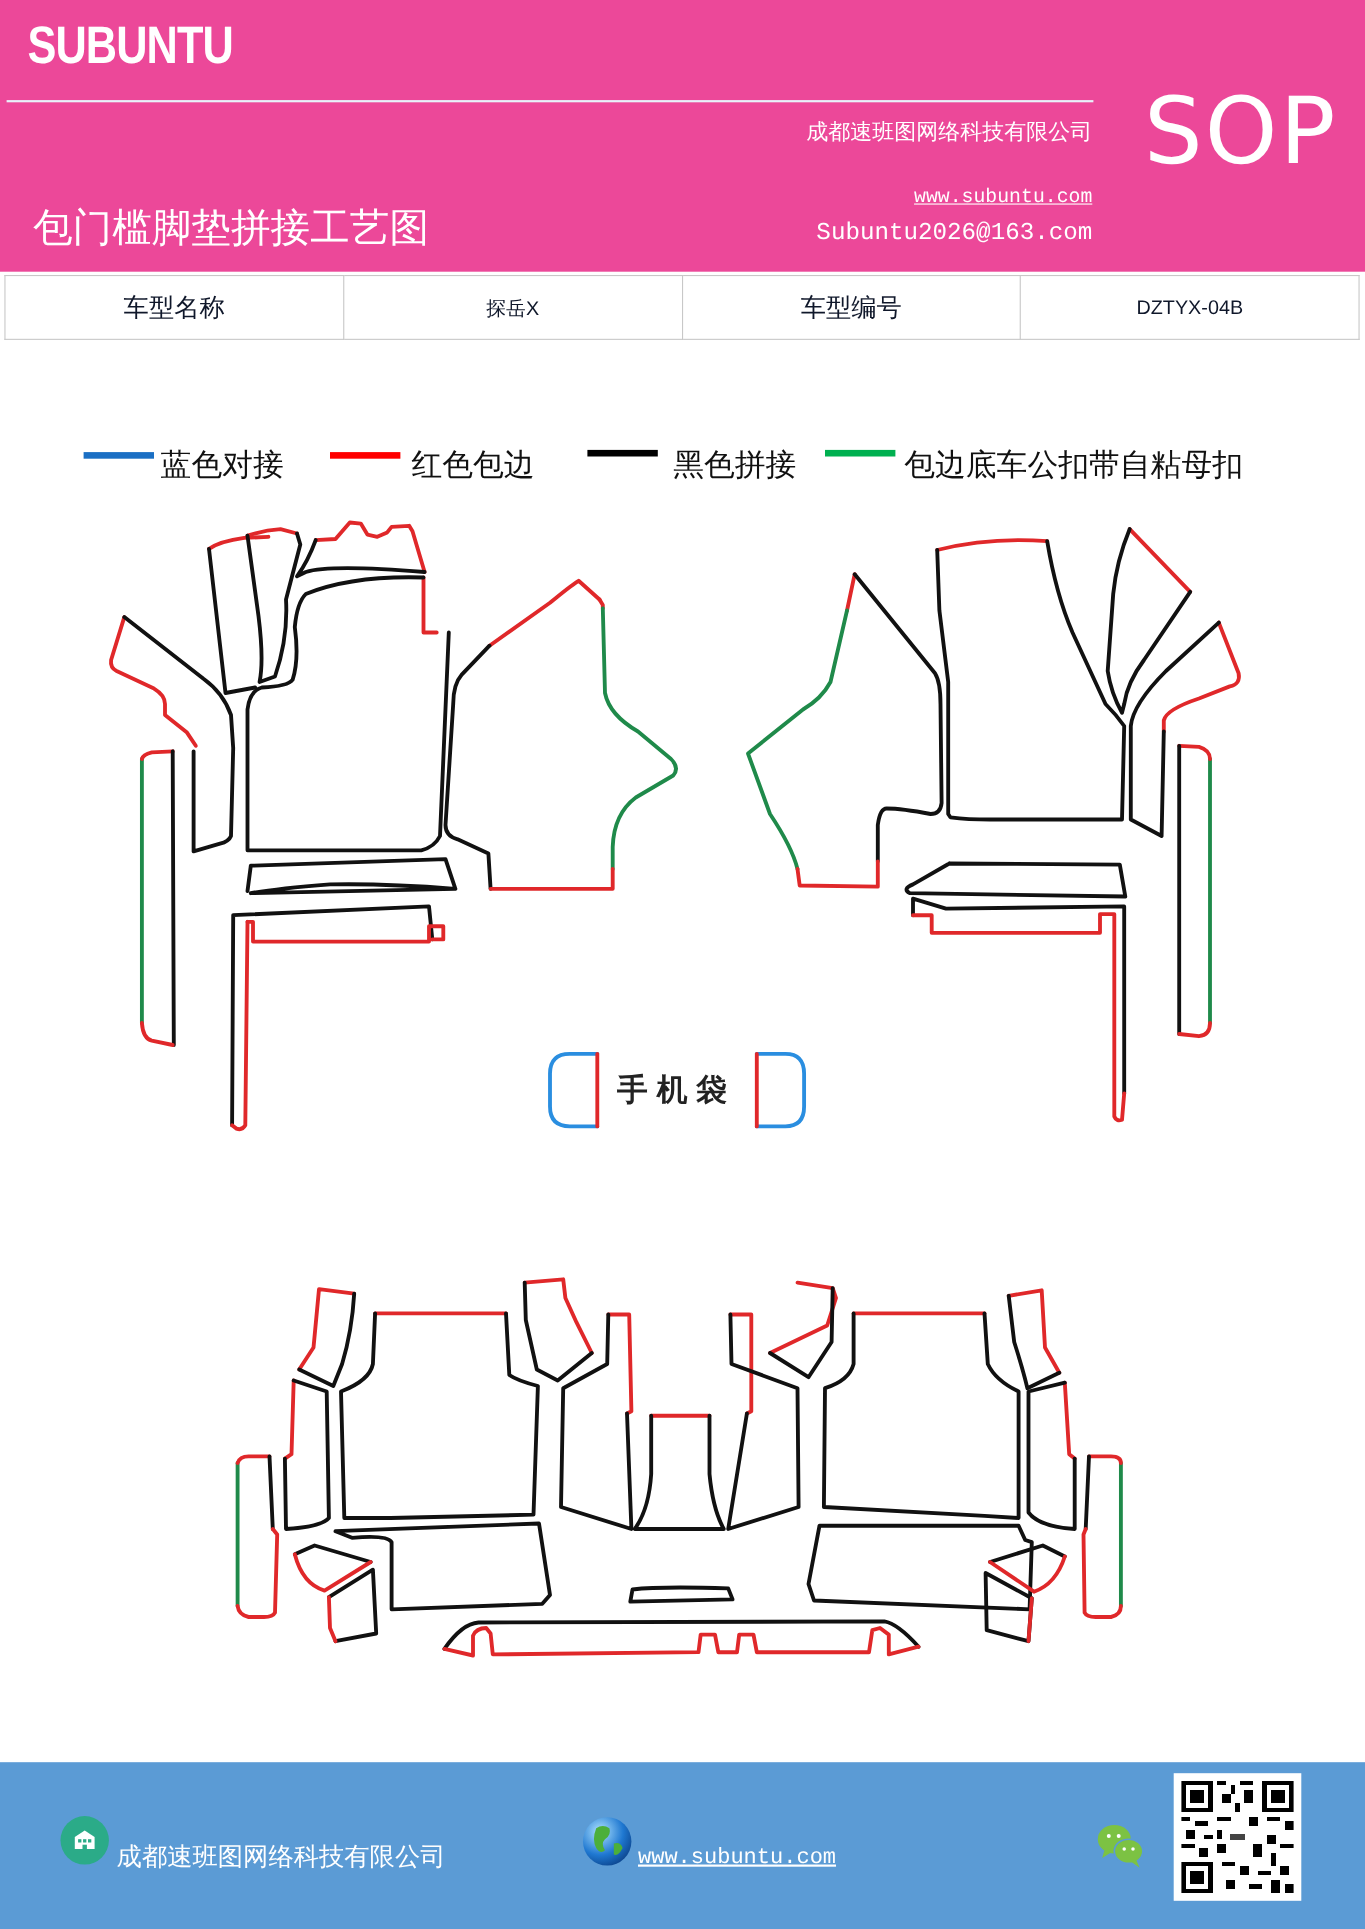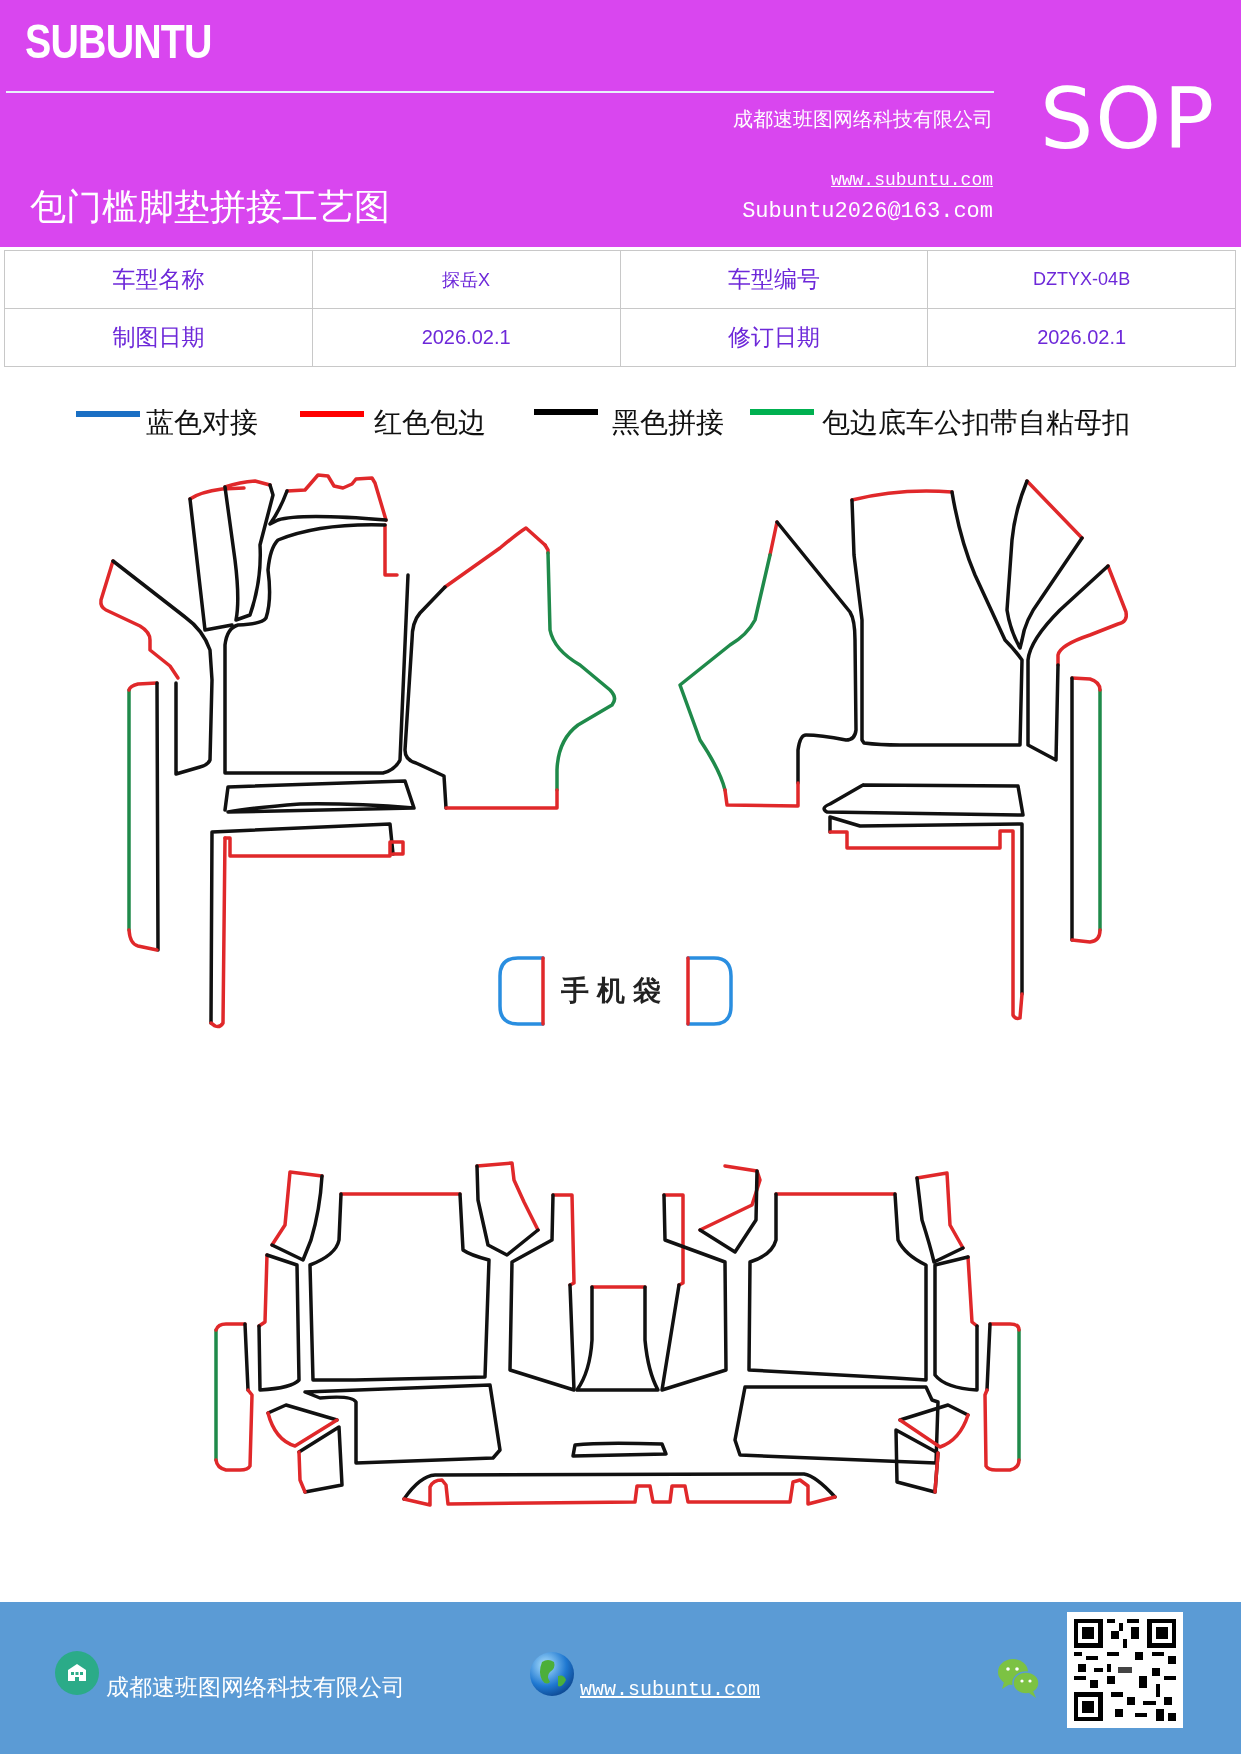--- a/index.html
+++ b/index.html
@@ -1,29 +1,29 @@
 <!DOCTYPE html>
 <html><head>
 <meta charset="utf-8">
 <style>
   * { margin:0; padding:0; box-sizing:border-box; }
   html, body { width:1241px; height:1754px; background:#ffffff; overflow:hidden; }
   body { position:relative; font-family:"DejaVu Serif", serif; }
 
-  .header { position:absolute; left:0; top:0; width:1241px; height:247px; background:#d946ef; }
+  .header { position:absolute; left:0; top:0; width:1241px; height:247px; background:#ec4899; }
   .brand { position:absolute; left:25px; top:14px; color:#fff; font-family:"Liberation Sans", sans-serif; font-weight:bold; font-size:48px; letter-spacing:-1px; transform:scaleX(0.82); transform-origin:left top; }
   .header-rule { position:absolute; left:6px; top:91px; width:988px; height:2px; background:#e8f0fa; }
   .doc-title { position:absolute; left:30px; top:148px; color:#fff; font-size:36px; font-family:"DejaVu Serif", serif;margin-top:35px; }
   .company { position:absolute; right:248px; top:106px; color:#fff; font-size:20px; }
   .site { position:absolute; right:248px; top:170px; color:#fff; font-size:18px; font-family:"Liberation Mono", monospace; text-decoration:underline; }
   .email { position:absolute; right:248px; top:199px; color:#fff; font-size:22px; font-family:"Liberation Mono", monospace; }
   .sop { position:absolute; left:1040px; top:70px; color:#fff; font-size:84px; font-weight:normal; font-family:"DejaVu Sans", sans-serif; letter-spacing:2px; }
 
   .info-table { position:absolute; left:4px; top:250px; width:1232px; border-collapse:collapse; }
-  .info-table td { border:1px solid #c8c8c8; height:58px; text-align:center; vertical-align:middle; width:25%; color:#6d28d9; }
+  .info-table td { border:1px solid #c8c8c8; height:58px; text-align:center; vertical-align:middle; width:25%; color:#0f172a; }
   .info-table .lbl { font-size:23px; font-family:"DejaVu Serif", serif; }
   .info-table .val { font-size:20px; font-family:"Liberation Sans", sans-serif; }
   .info-table .val-sm { font-size:18px; font-family:"Liberation Sans", sans-serif; }
 
   .legend { position:absolute; top:398px; left:0; width:1241px; height:40px; }
   .legend-item { position:absolute; top:0; display:flex; align-items:flex-start; }
   .swatch { width:64px; height:6px; margin-top:13px; }
   .legend-text { font-size:28px; color:#111; margin-left:6px; margin-top:6px; }
 
   .diagram { position:absolute; left:0; top:0; }
@@ -47,26 +47,20 @@
   <div class="sop">SOP</div>
 </div>
 
 <table class="info-table">
   <tbody>
       <tr>
     <td class="lbl">车型名称</td>
     <td class="val-sm">探岳X</td>
     <td class="lbl">车型编号</td>
     <td class="val-sm">DZTYX-04B</td>
-  </tr>
-  <tr>
-    <td class="lbl">制图日期</td>
-    <td class="val">2026.02.1</td>
-    <td class="lbl">修订日期</td>
-    <td class="val">2026.02.1</td>
   </tr>
 </tbody>
   </table>
 
 <div class="legend">
   <div class="legend-item" style="left:76px;">
     <div class="swatch" style="background:#1a6fc4;"></div>
     <span class="legend-text">蓝色对接</span>
   </div>
   <div class="legend-item" style="left:300px;">

